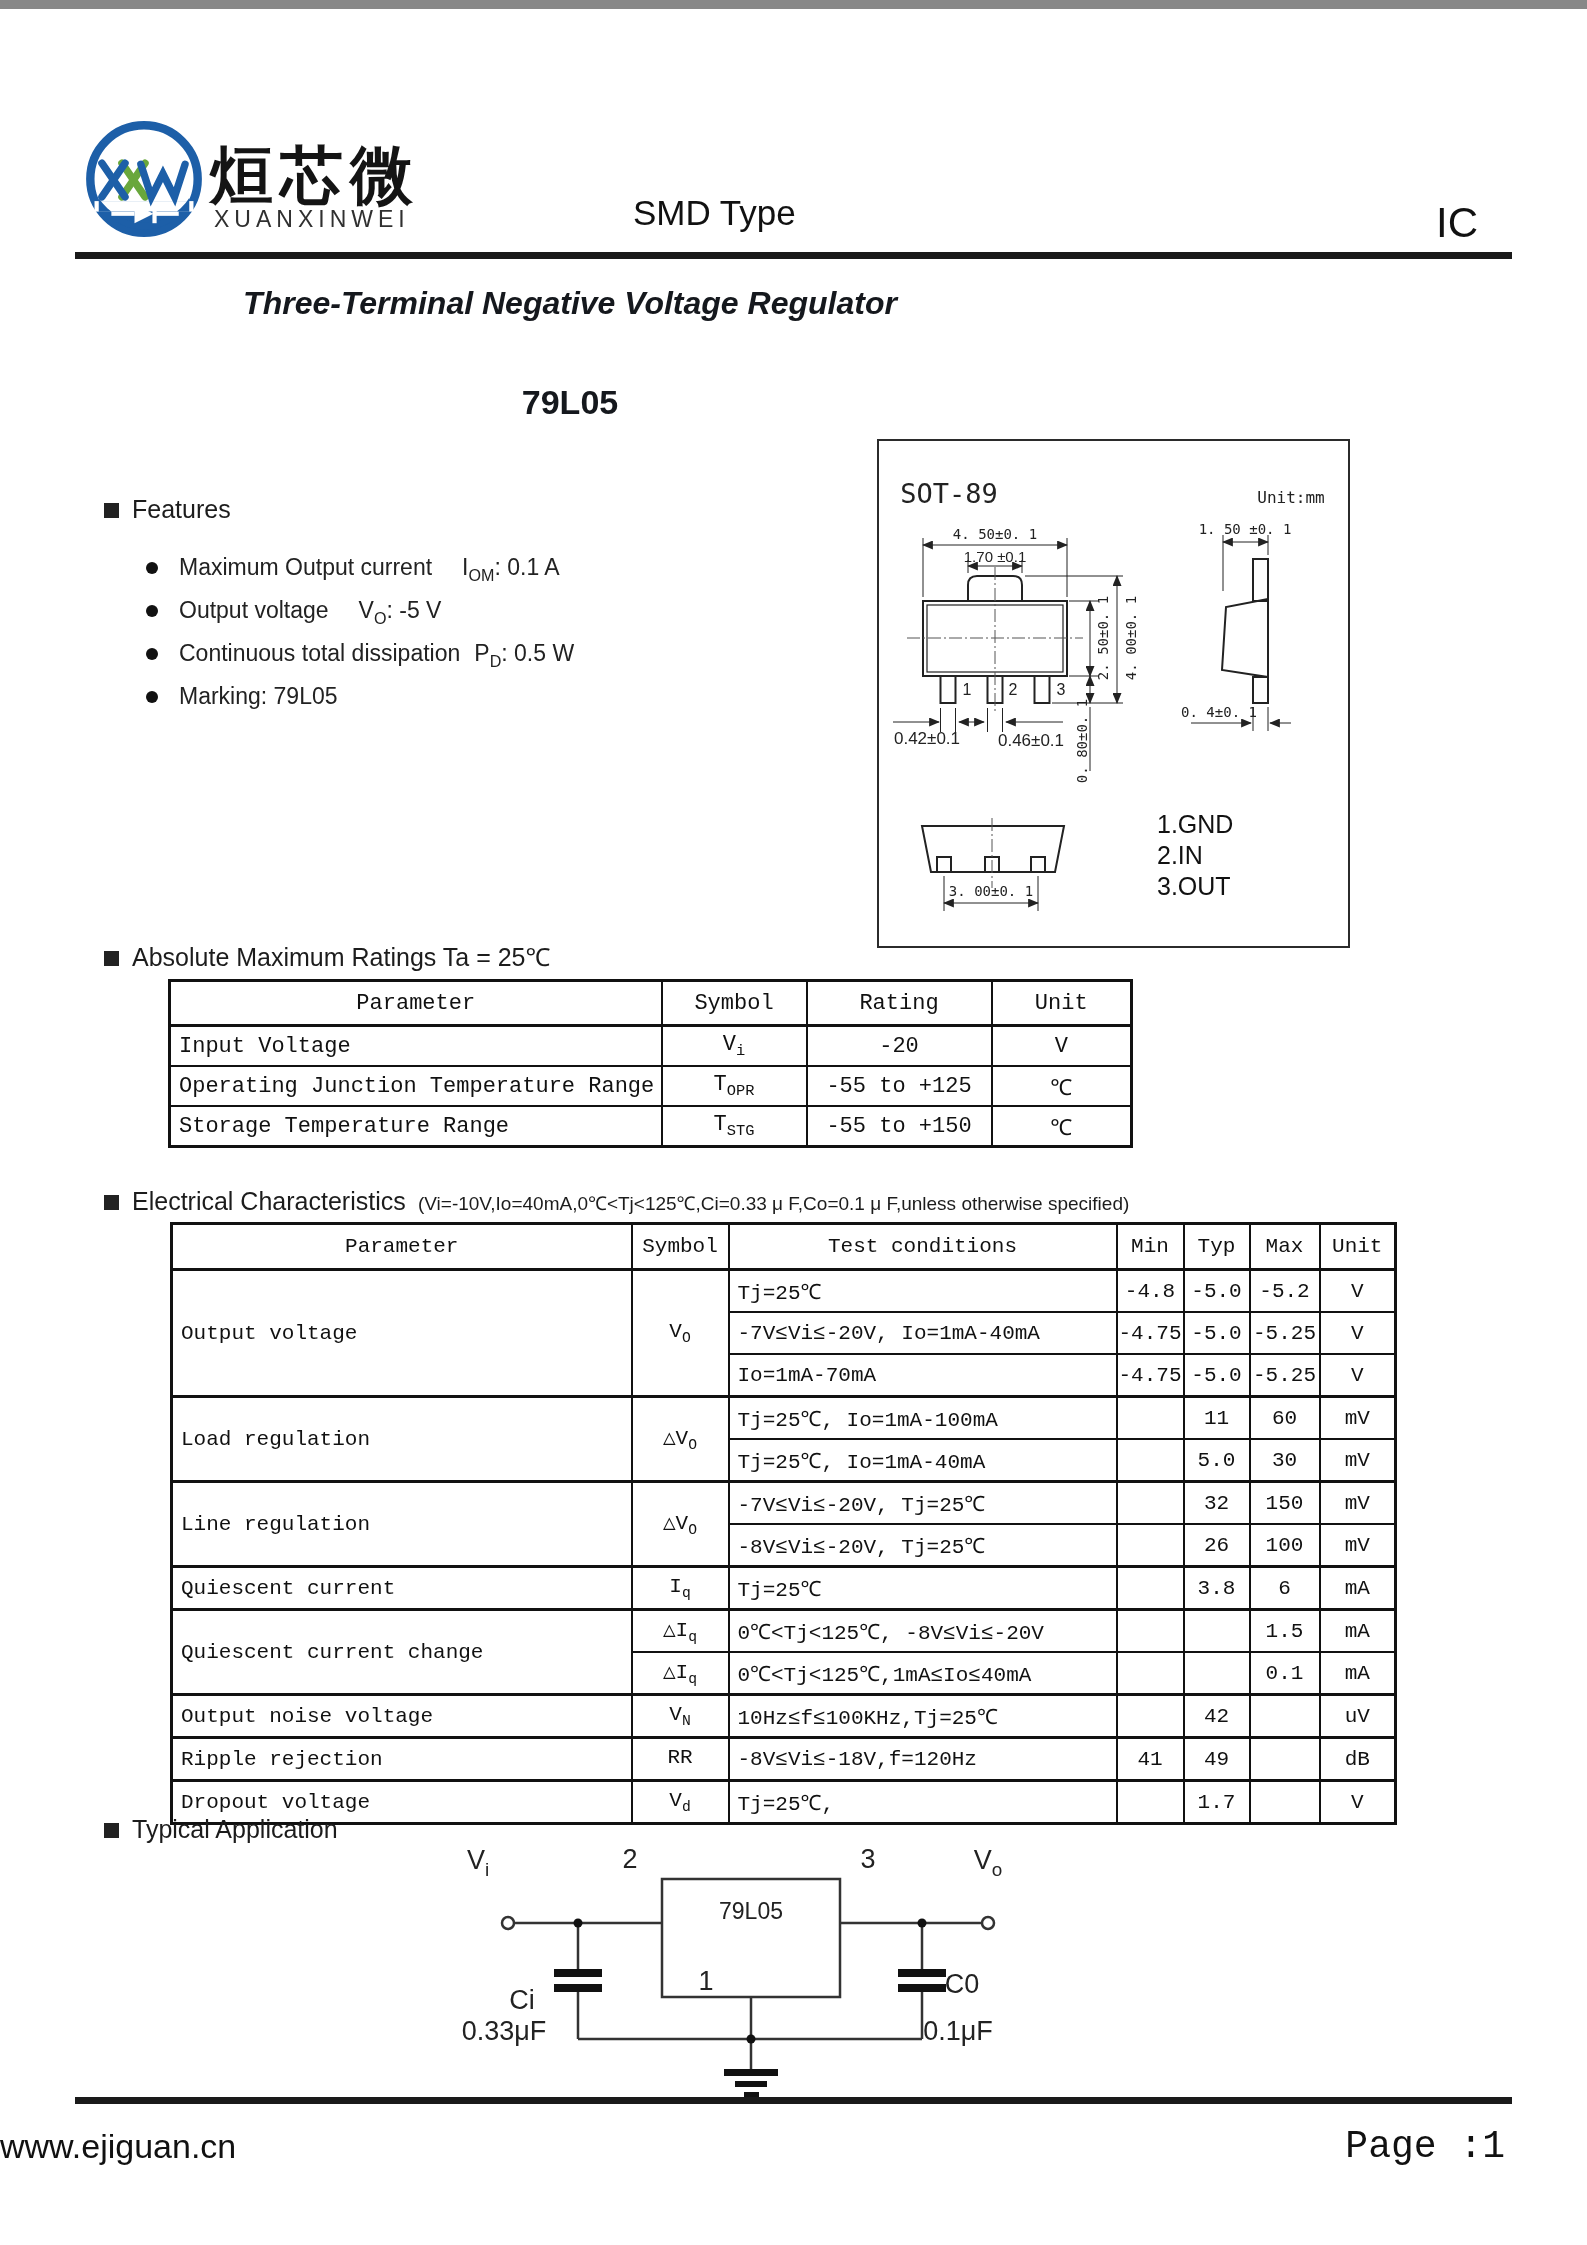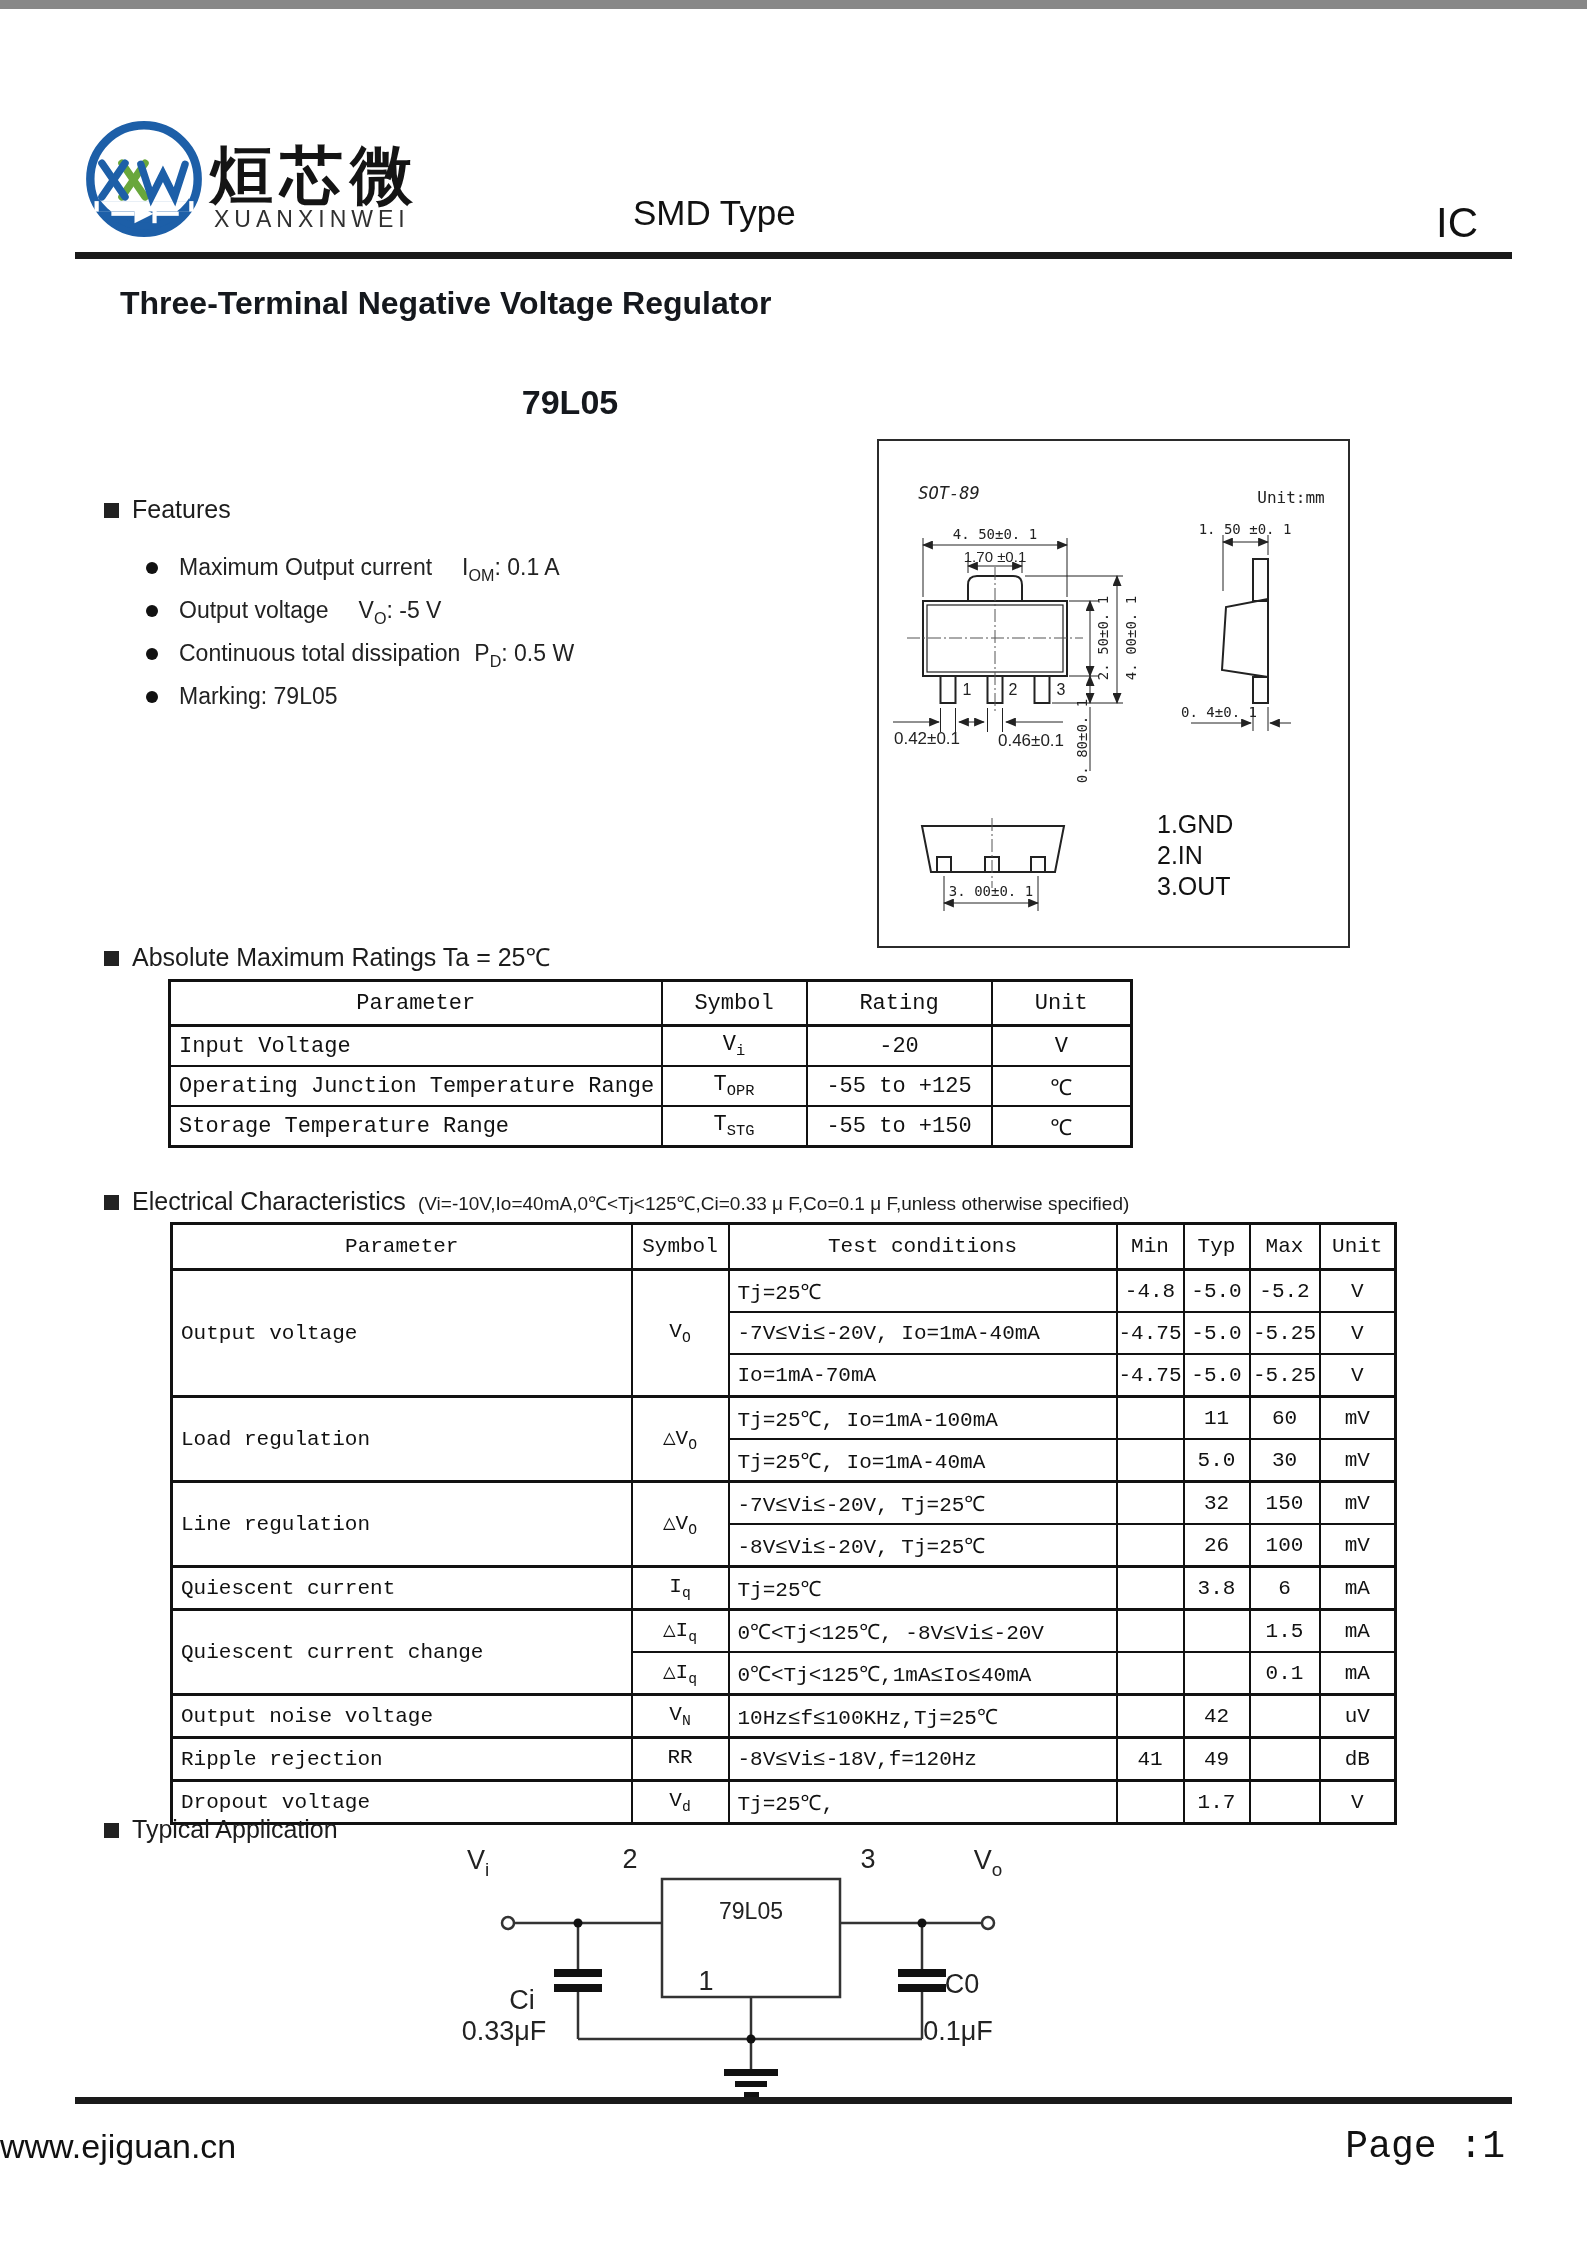--- a/index.html
+++ b/index.html
@@ -13,26 +13,26 @@
   .rot{position:absolute;transform:translate(-50%,-50%) rotate(-90deg);white-space:nowrap;}
   .mono{font-family:"DejaVu Sans Mono",monospace;}
   sub{font-size:0.7em;}
   
   .logo-cn{left:210px;top:124px;font-size:63px;font-weight:bold;letter-spacing:7px;color:#141414;}
   .logo-latin{left:214px;top:197px;font-size:23px;letter-spacing:5px;color:#303030;}
   .smd-type{left:633px;top:184px;font-size:35px;color:#111;}
   .ic-label{left:1436px;top:190px;font-size:42px;color:#111;}
   .rule{background:#1a1a1a;height:7px;left:75px;width:1437px;}
   
-  .doc-title{left:120px;top:276px;width:900px;font-size:32px;font-weight:bold;color:#15181d;}
+  .doc-title{left:120px;top:276px;width:900px;text-align:center;font-size:32px;font-weight:bold;color:#15181d;font-style:italic;}
   .part-no{left:120px;top:374px;width:900px;text-align:center;font-size:34px;font-weight:bold;color:#15181d;}
   
   .pkg-box{left:877px;top:430px;width:469px;height:505px;border:2px solid #2b2b2b;}
   .pkg-box .lbl,.pkg-box .rot{color:#222;}
-  .pkg-name{font-size:17px;font-style:italic;}
+  .pkg-name{font-size:27px;}
   .unit-lbl{font-size:16px;}
   .dimM{font-size:14px;}
   .dimS{font-size:17px;color:#15181d;}
   .pinN{font-size:16px;}
   .pinout{left:278px;top:368px;font-size:25px;color:#111;line-height:31px;}
   
   .sec-h{font-size:25px;color:#1c1c1c;}
   .sq{display:inline-block;width:15px;height:15px;background:#222;margin-right:13px;}
   .feat-item{font-size:23px;color:#222;}
   .dot{display:inline-block;width:12px;height:12px;border-radius:50%;background:#111;margin-right:21px;vertical-align:1px;}

